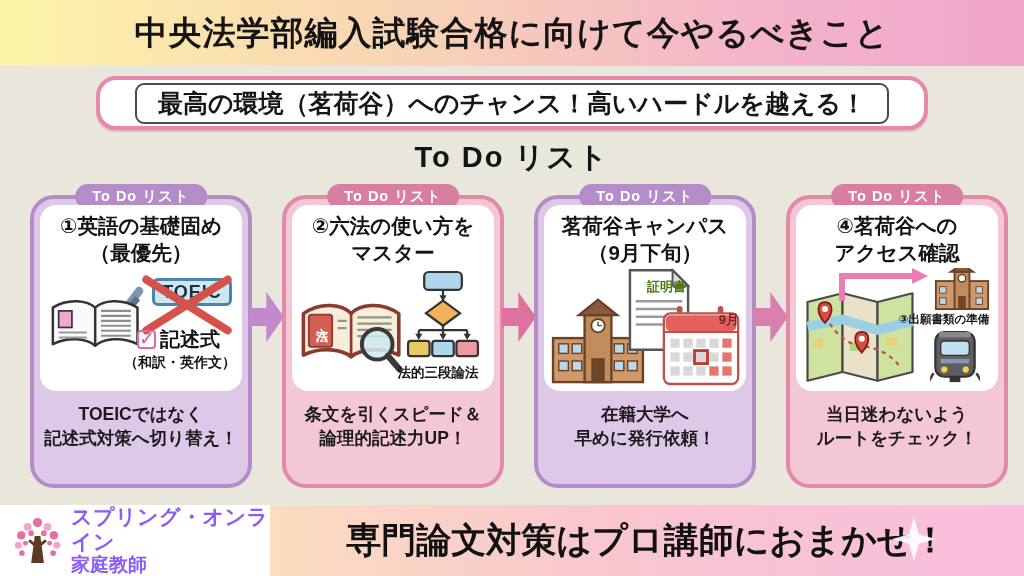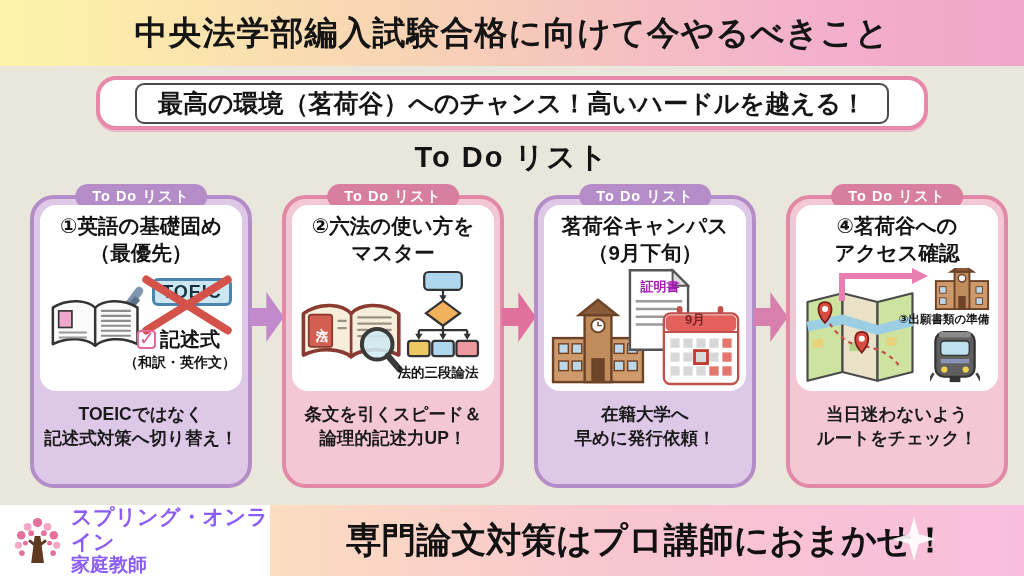--- a/index.html
+++ b/index.html
@@ -56,23 +56,23 @@
   .check-label { font-size:20px; font-weight:bold; color:#141414; }
   .check-sub { position:absolute; right:0px; top:86px; font-size:14px; font-weight:bold; color:#141414; white-space:nowrap; }
 
   
   .tab-label { position:absolute; left:15px; top:50px; writing-mode:vertical-rl; text-orientation:upright;
     font-size:12px; font-weight:bold; color:#fff; letter-spacing:2px; }
   .flow-label { position:absolute; right:-8px; top:96px; width:116px; text-align:center;
     font-size:13.5px; font-weight:bold; color:#141414; }
 
   
-  .cert-label { position:absolute; left:84px; top:10px; width:52px; text-align:center;
-    font-size:13px; font-weight:bold; color:#a21caf; }
-  .cal-label { position:absolute; right:7px; bottom:57px; width:76px; text-align:center;
+  .cert-label { position:absolute; left:84px; top:10px; width:52px; text-align:right;
+    font-size:13px; font-weight:bold; color:#4d7c0f; }
+  .cal-label { position:absolute; right:1px; bottom:57px; width:76px; text-align:right;
     font-size:13px; font-weight:bold; color:#7a2525; }
 
   
   .campus-label { position:absolute; right:-8px; top:44px; width:112px; text-align:center;
     font-size:11.5px; font-weight:bold; color:#141414; white-space:nowrap; }
 
   
   .flow-arrow { position:absolute; top:292px; width:34px; height:50px;
     clip-path:polygon(0 32%,48% 32%,48% 0,100% 50%,48% 100%,48% 68%,0 68%); }
   .flow-arrow.a1 { left:250px; background:#c289cc; }

